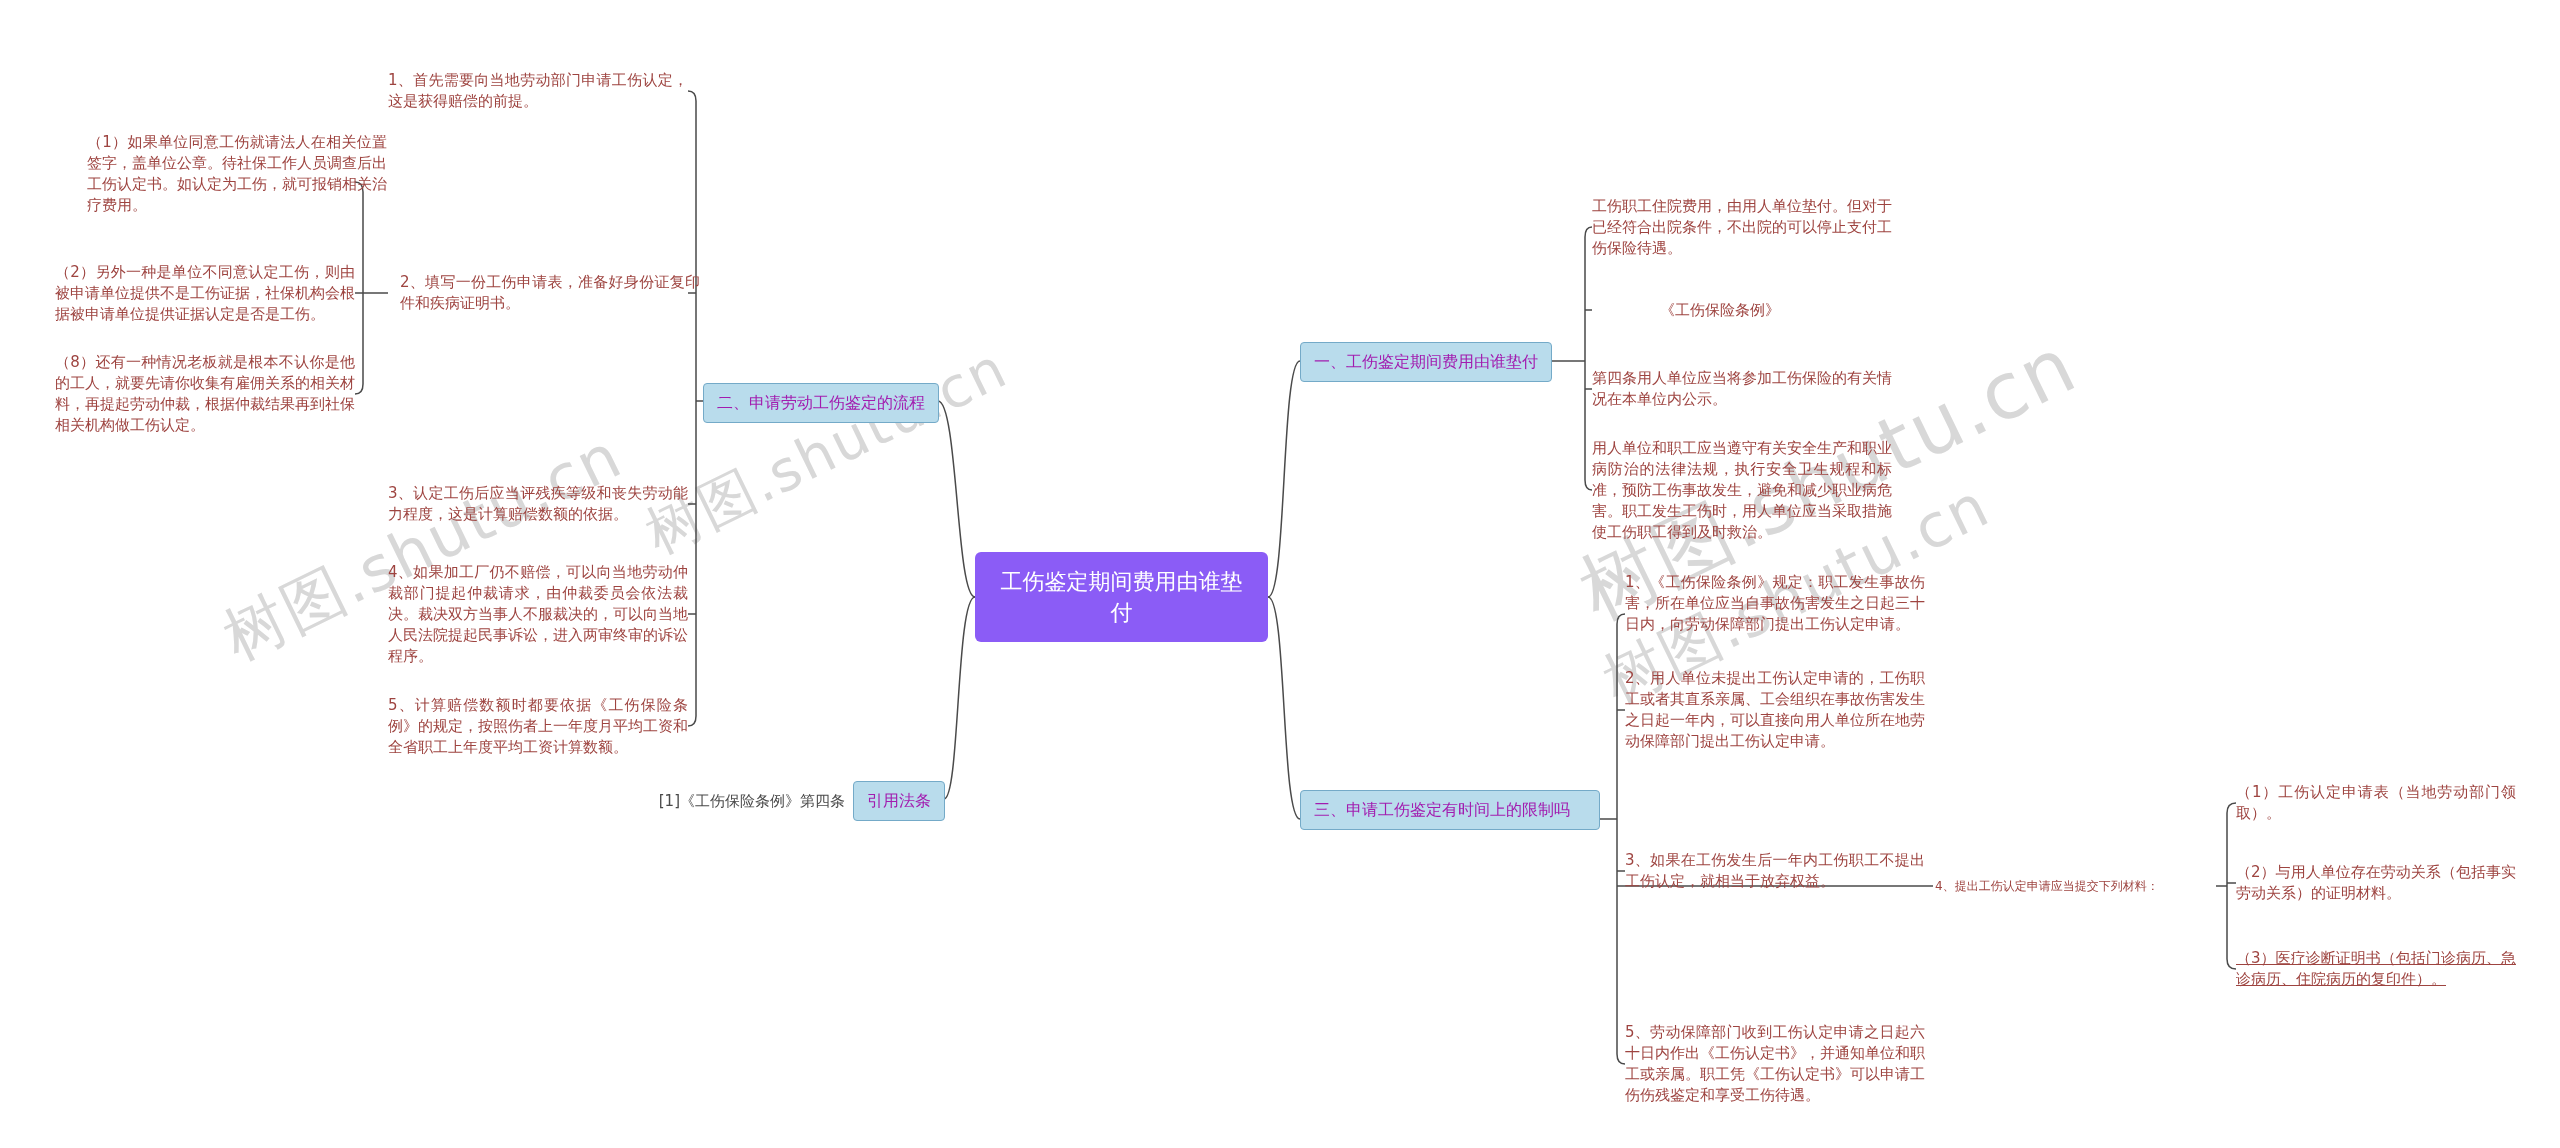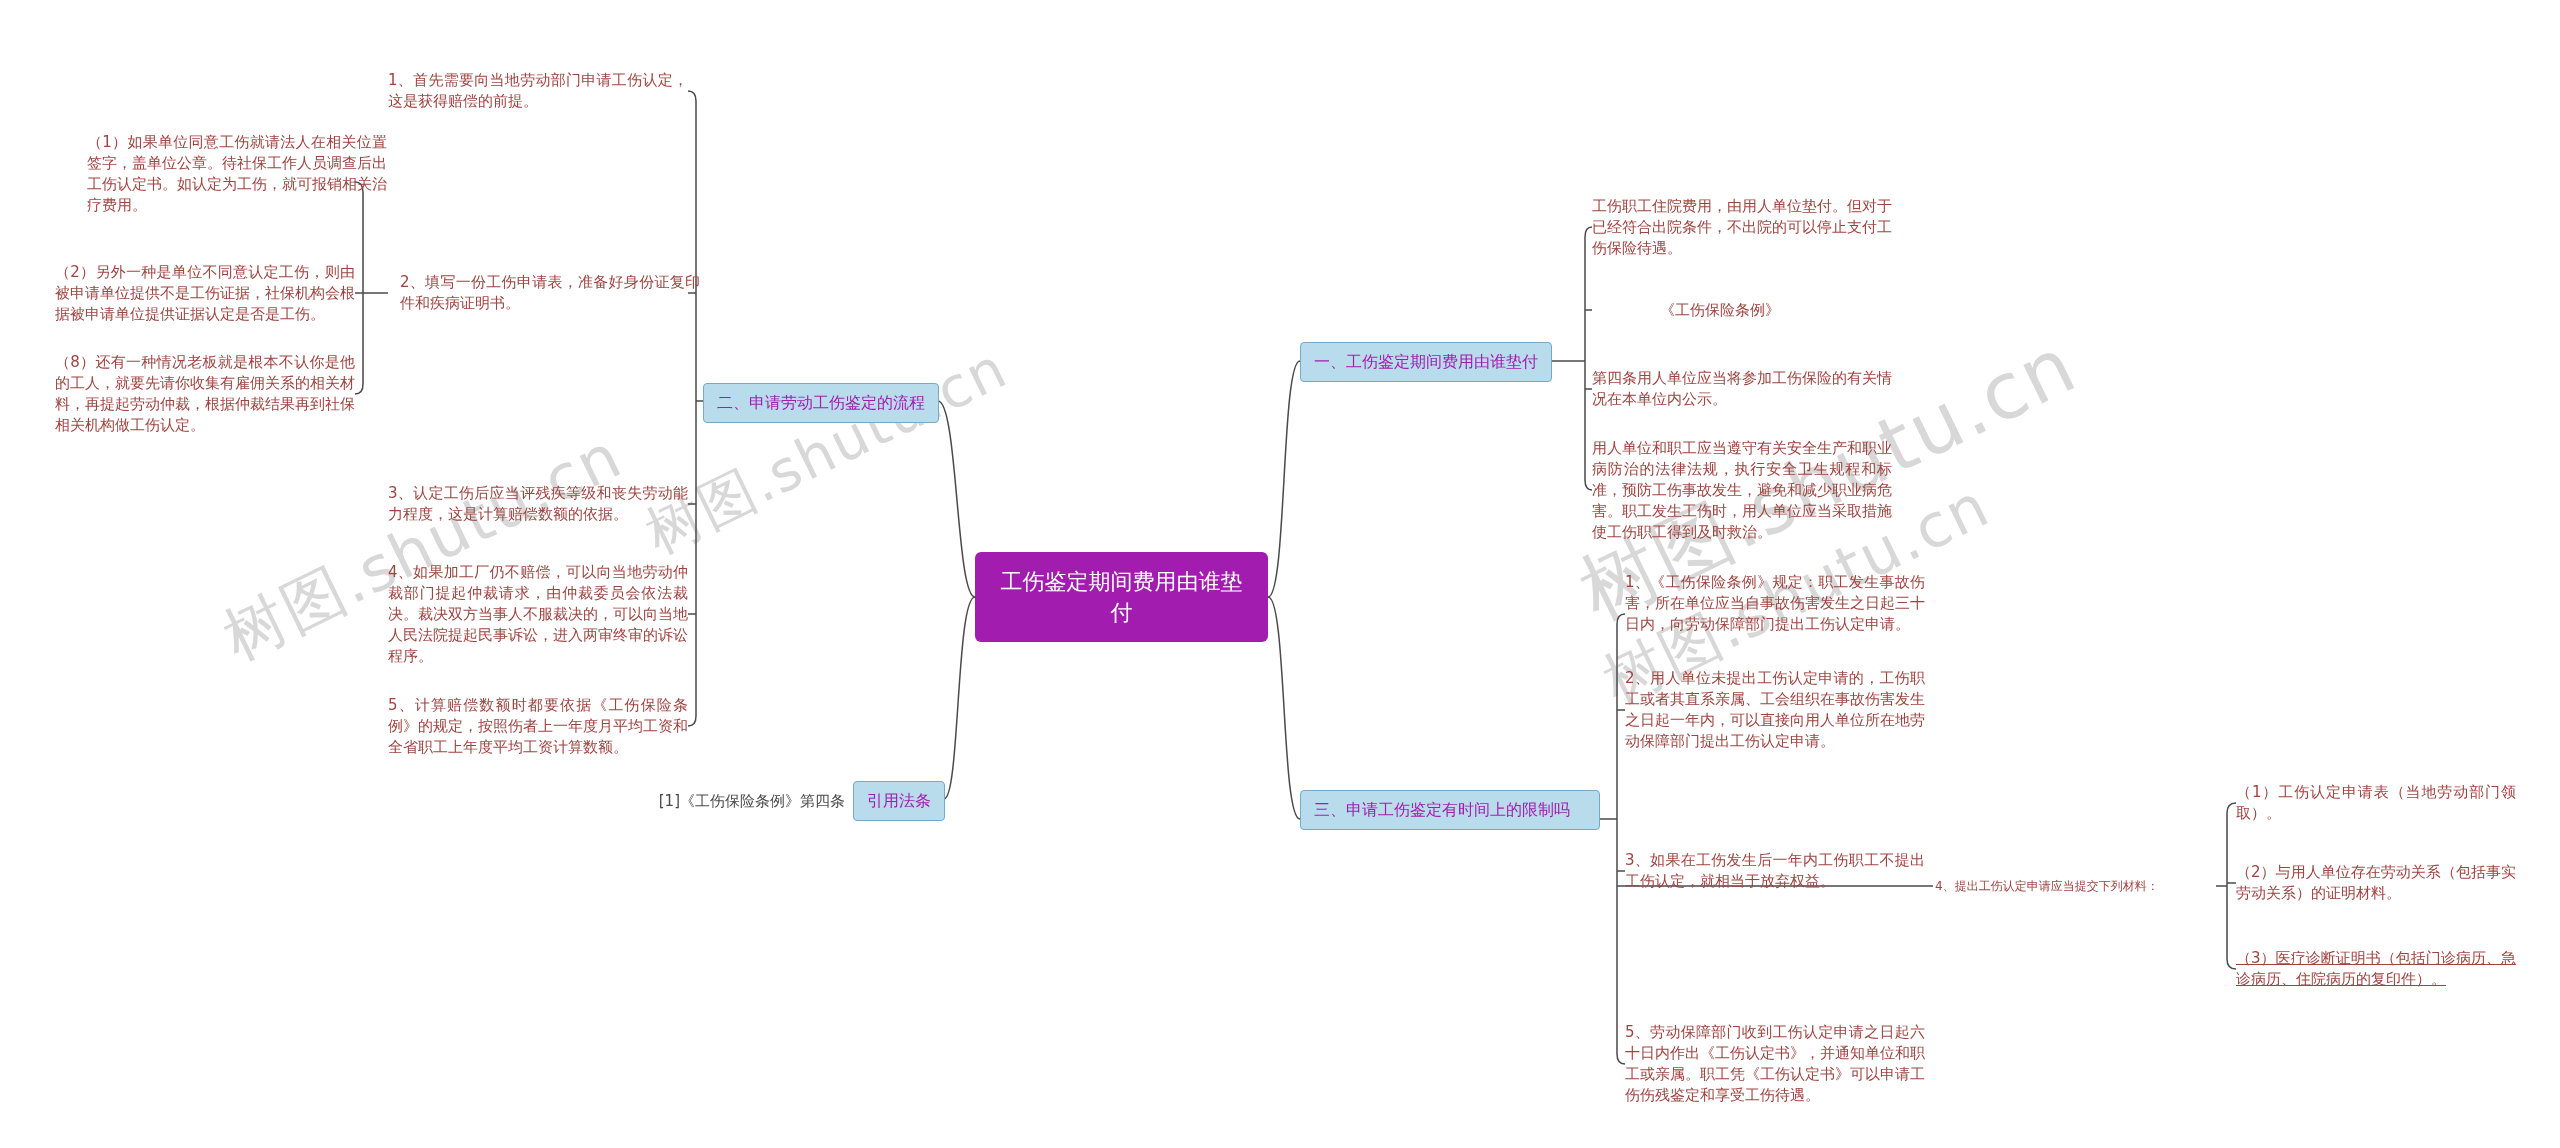--- a/index.html
+++ b/index.html
@@ -77,21 +77,21 @@
     color:#4a4a4a;
     text-align:right;
     white-space:nowrap;
   }
   
   .center-topic{
     position:absolute;
     left:975px;top:552px;
     width:245px;
     padding:14px 24px;
-    background:#a21caf;
+    background:#8b5cf6;
     border-radius:6px;
     color:#ffffff;
     font-size:22px;line-height:31px;
     text-align:center;
   }
 </style>
 </head>
 <body>
 
 <div id="canvas">

